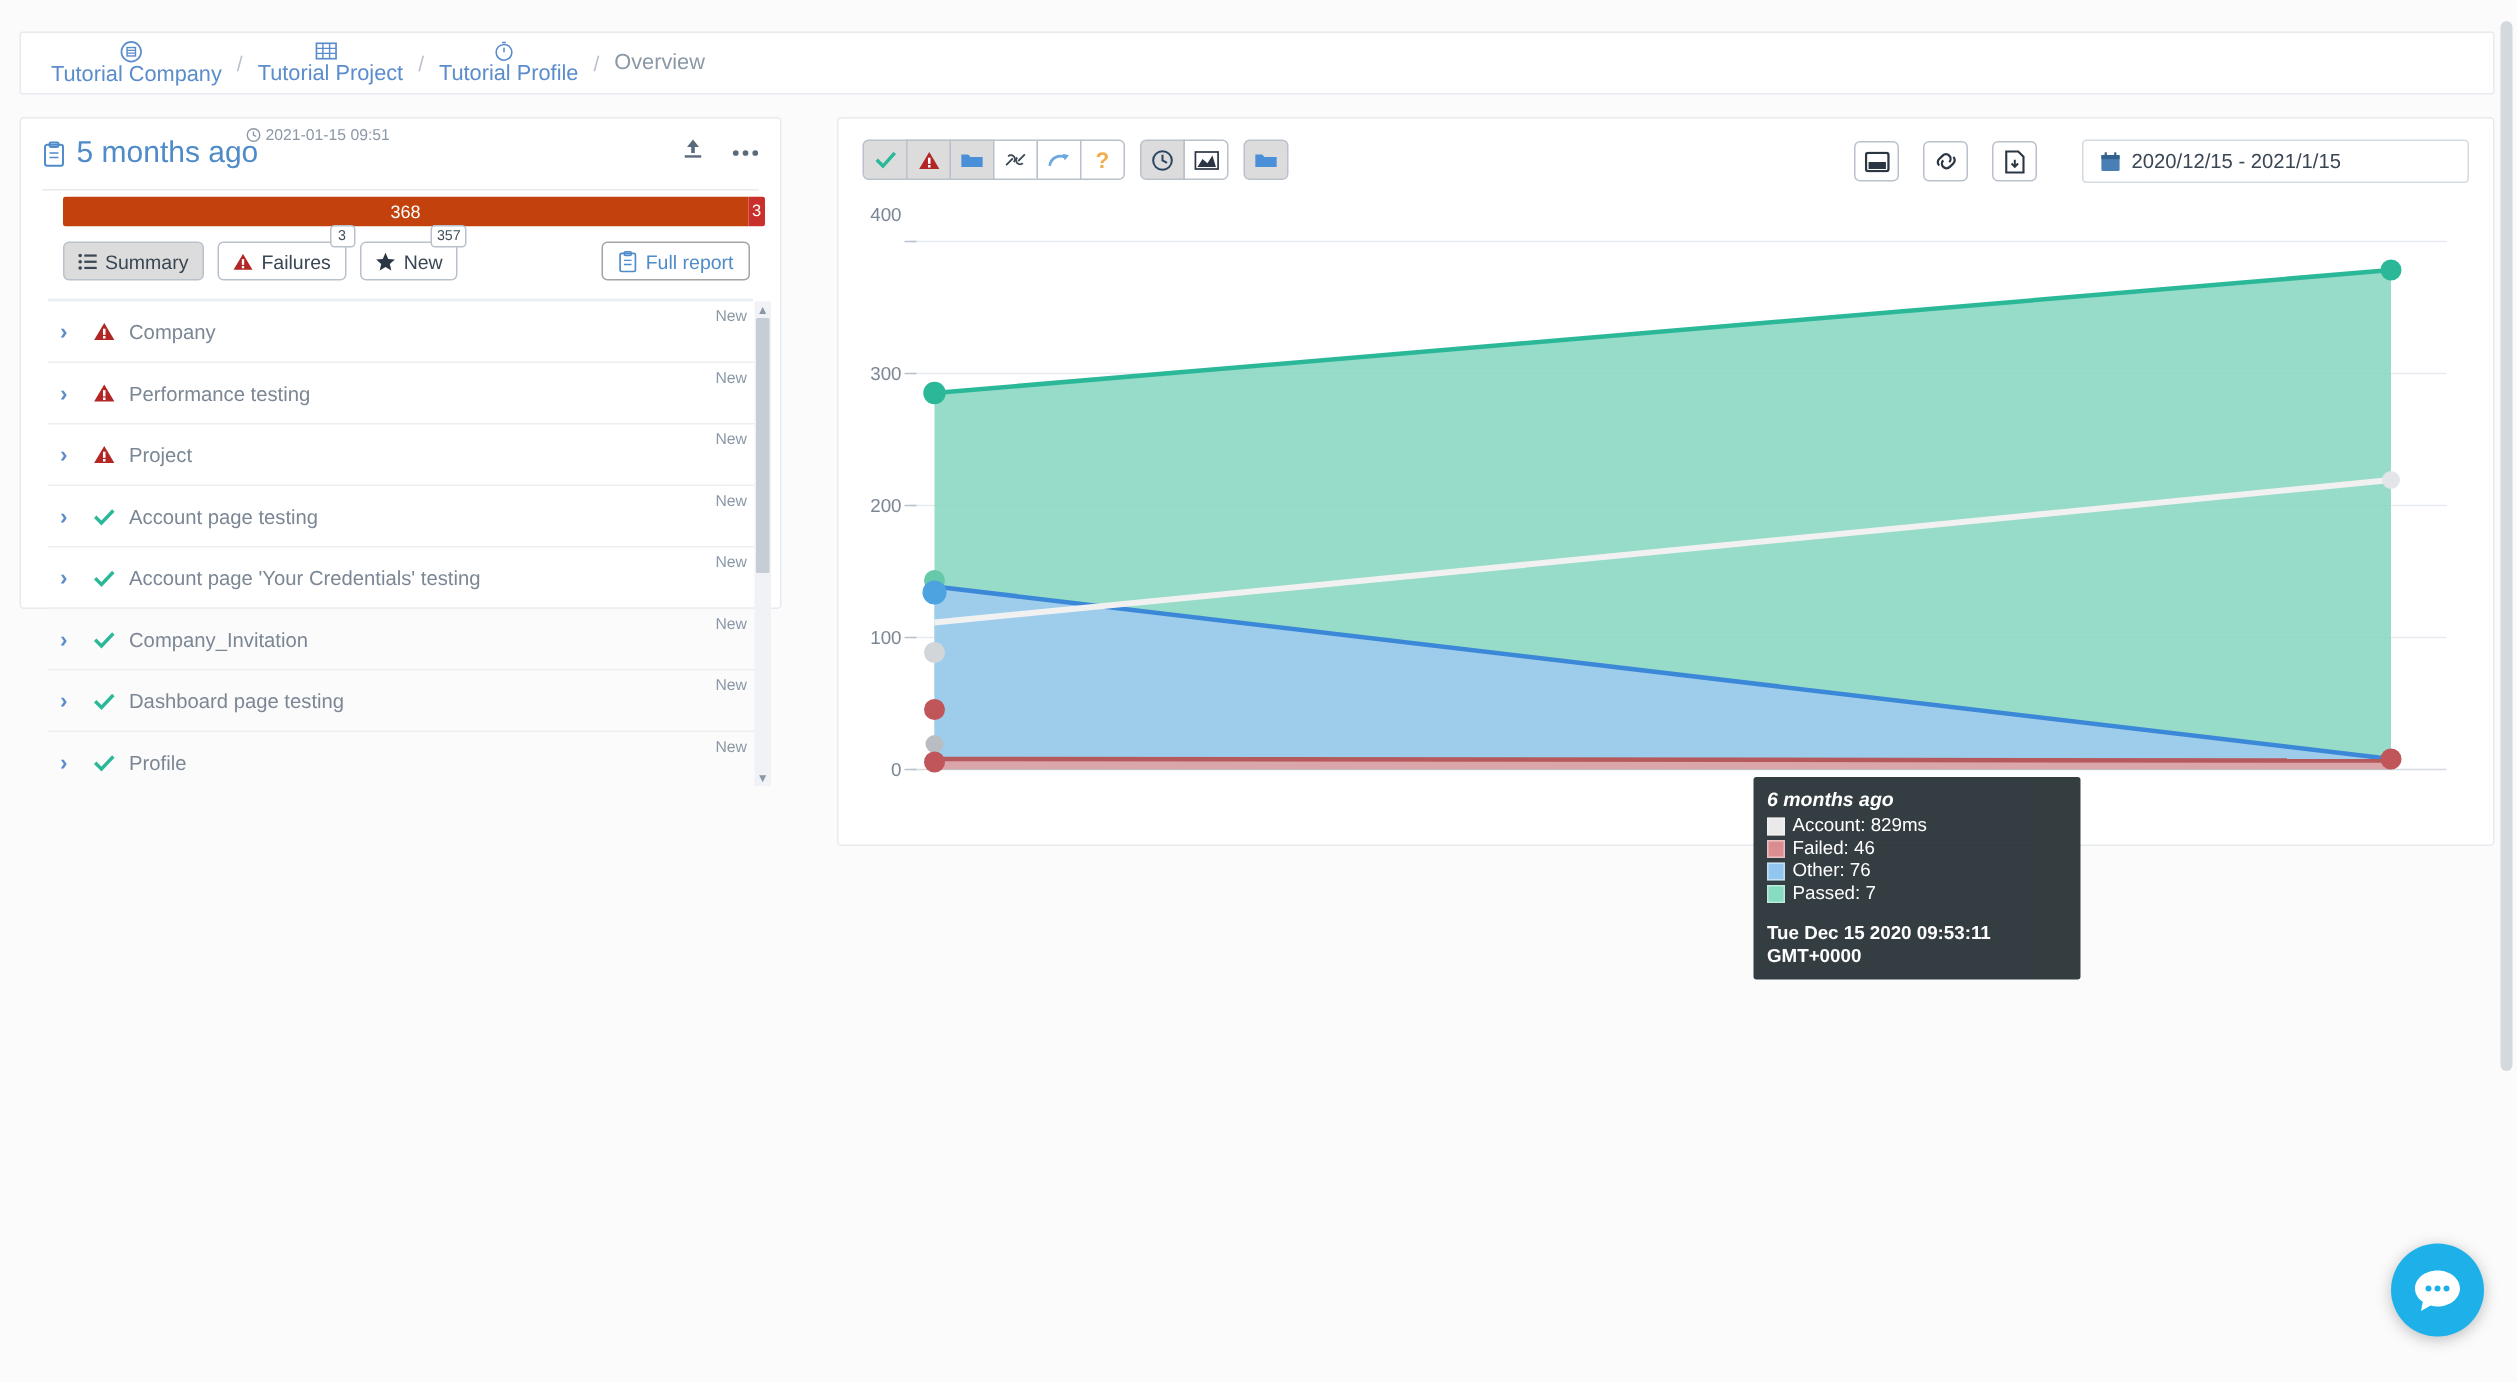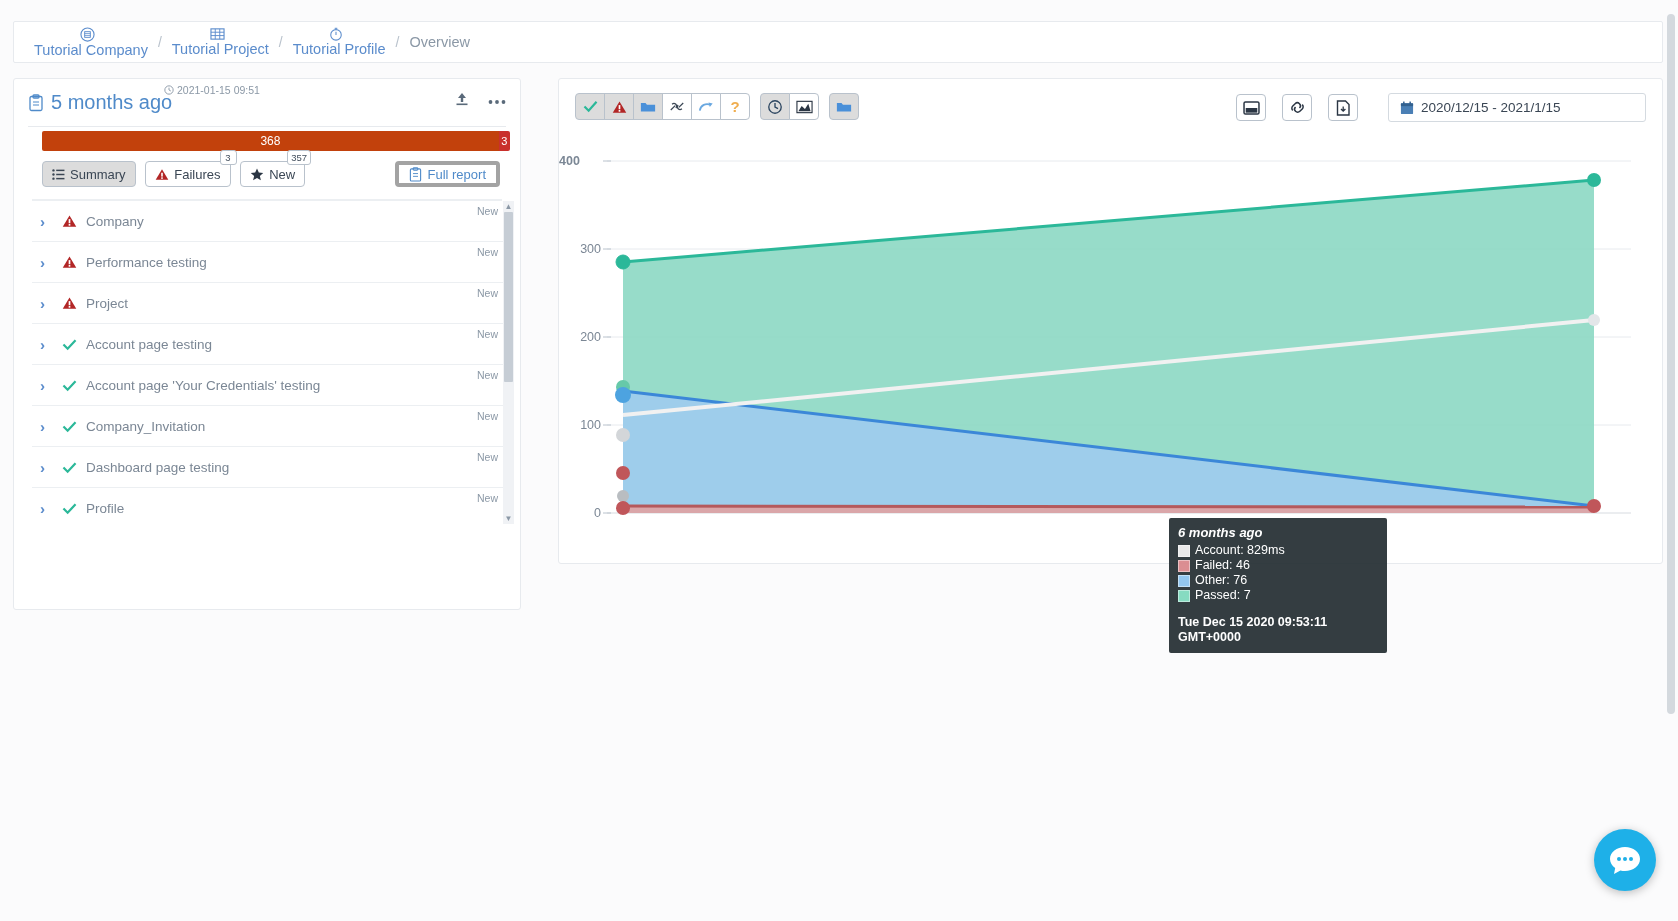--- a/index.html
+++ b/index.html
@@ -20,21 +20,21 @@
     background: #ffffff; border: 1px solid #e7eaee; border-radius: 2px;
     display: flex; align-items: center; padding: 0 20px;
   }
   .crumb { display: flex; align-items: center; color: #5b8ccc; font-size: 14.5px; flex-direction: column; }
   .crumb.current { color: #8b98a6; }
   .crumb-ico { margin-right: 6px; display: inline-flex; align-items: center; }
   .crumb-sep { margin: 0 10px; color: #b9c2cc; font-size: 14px; }
 
   
   .left-panel {
-    position: absolute; left: 13px; top: 78px; width: 508px; height: 532px;
+    position: absolute; left: 13px; top: 78px; width: 508px; height: 328px;
     background: #ffffff; border: 1px solid #e7eaee; border-radius: 3px;
   }
   .lp-head { position: relative; height: 44px; padding: 0 14px; }
   .lp-title {
     position: absolute; left: 14px; top: 12px;
     font-size: 20px; color: #4f8ac9; display: flex; align-items: center; gap: 7px;
   }
   .lp-date {
     position: absolute; left: 150px; top: 5px;
     font-size: 10.5px; color: #8b98a6; display: flex; align-items: center; gap: 3px;
@@ -62,21 +62,21 @@
   .badge {
     position: absolute; top: -12px; right: -7px;
     min-width: 17px; height: 15px; padding: 0 3px;
     border: 1px solid #b9c2cc; border-radius: 3px; background: #fff;
     font-size: 9.5px; line-height: 13px; text-align: center; color: #44505e;
   }
   .full-report {
     position: absolute; right: 0; top: 0;
     display: inline-flex; align-items: center; gap: 5px;
     height: 26px; padding: 0 10px;
-    border: 4px solid #a3a3a3; border-radius: 4px; background: #fff;
+    border: 1px solid #a3a3a3; border-radius: 4px; background: #fff;
     font-size: 13px; color: #4f8ac9; cursor: pointer;
   }
 
   .list-divider { position: absolute; left: 18px; right: 18px; top: 120px; height: 2px; background: #eceff2; }
   .test-list {
     position: absolute; left: 18px; top: 122px; width: 472px; height: 323px;
     overflow: hidden;
   }
   .test-row {
     position: relative; height: 41px; display: flex; align-items: center;
@@ -466,21 +466,21 @@
             <rect x="1" y="2.5" width="13" height="11.5" rx="1" fill="#4a7fb5"></rect>
             <rect x="1" y="2.5" width="13" height="3" fill="#33618f"></rect>
             <rect x="3.3" y="0.6" width="1.6" height="3.2" fill="#33618f"></rect>
             <rect x="10.1" y="0.6" width="1.6" height="3.2" fill="#33618f"></rect>
           </svg>
         <span>2020/12/15 - 2021/1/15</span>
       </div>
     </div>
 
     <div class="chart-area">
-      <div class="y-label" style="left:0; width:42px; text-align:left; top:26px;font-weight:bold;">400</div>
+      <div class="y-label" style="left:0; width:42px; text-align:right; top:8px;">400</div>
       <div class="y-label" style="left:0; width:42px; text-align:right; top:114px;">300</div>
       <div class="y-label" style="left:0; width:42px; text-align:right; top:202px;">200</div>
       <div class="y-label" style="left:0; width:42px; text-align:right; top:290px;">100</div>
       <div class="y-label" style="left:0; width:42px; text-align:right; top:378px;">0</div>
 
       <svg class="plot" width="1105" height="420">
 
         <g>
           <line x1="48" y1="26" x2="1072" y2="26" stroke="#e7eaee" stroke-width="1"></line>
           <line x1="48" y1="114" x2="1072" y2="114" stroke="#e7eaee" stroke-width="1"></line>

